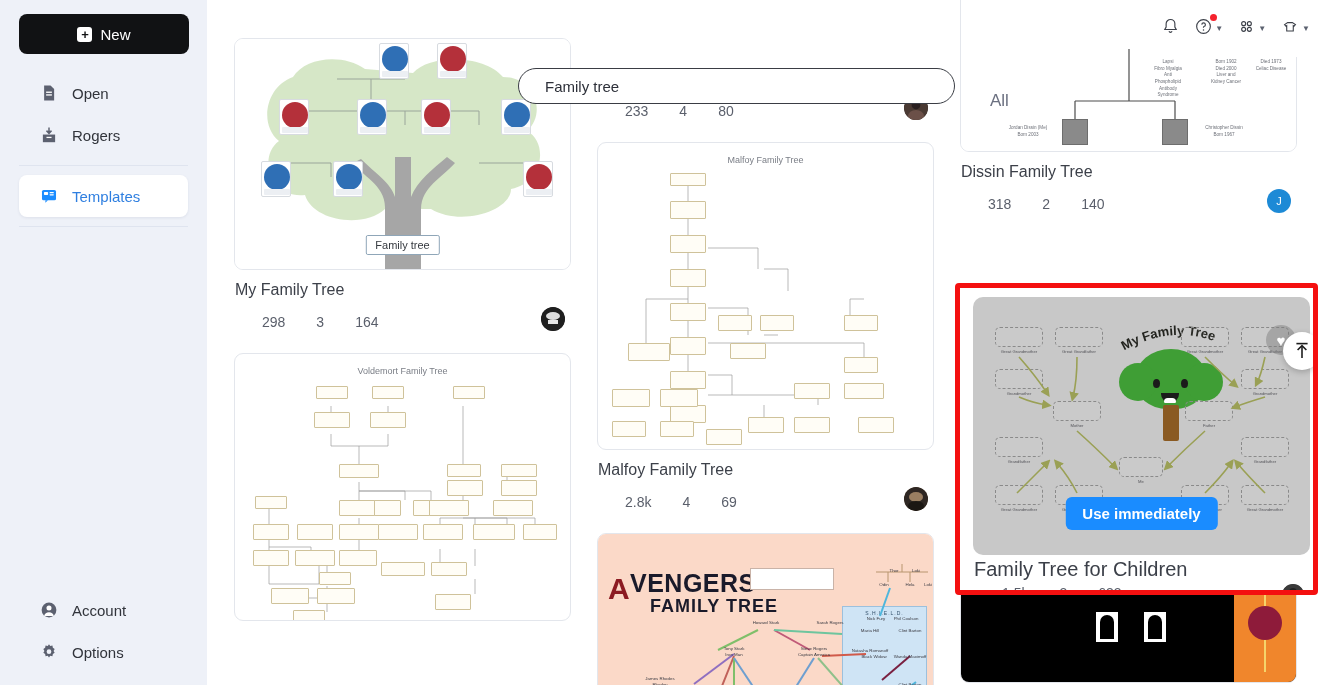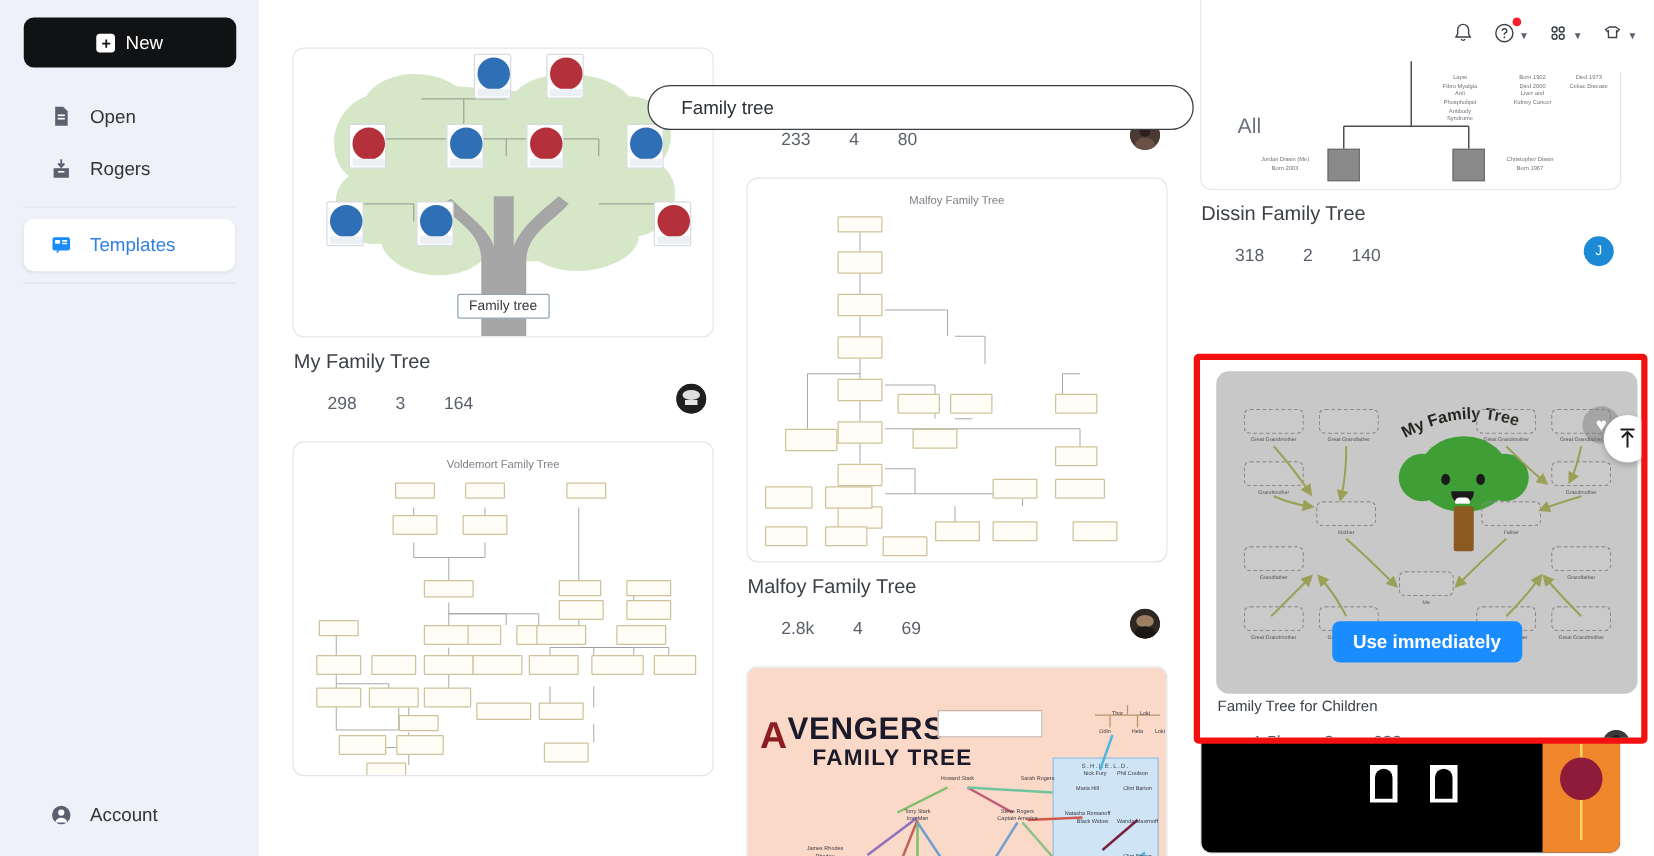--- a/index.html
+++ b/index.html
@@ -119,21 +119,21 @@
   .highlight {
     position: absolute; left: 955px; top: 283px;
     width: 363px; height: 312px;
     border: 5px solid #f41010; border-radius: 4px;
     background: #fff; z-index: 20; overflow: hidden;
   }
   .hl-thumb {
     position: absolute; left: 13px; top: 9px; width: 337px; height: 258px;
     background: #c8c8c8; border-radius: 10px; overflow: hidden;
   }
-  .hl-title { position: absolute; left: 14px; top: 270px; font-size: 12px; color: #3c4049; }
+  .hl-title { position: absolute; left: 14px; top: 270px; font-size: 20px; color: #3c4049; }
   .hl-meta {
     position: absolute; left: 42px; top: 297px; display: flex; gap: 31px;
     font-size: 14px; color: #5a5f6b;
   }
   .hl-avatar {
     position: absolute; right: 9px; top: 296px; width: 22px; height: 22px;
     border-radius: 50%; background: #4a4a4a; overflow: hidden;
   }
   .heart-btn {
     position: absolute; right: 14px; top: 28px;
@@ -293,20 +293,29 @@
     <div class="nav-bottom">
       <div class="nav-item">
         <span class="nav-icon">
           <svg viewBox="0 0 20 20" width="18" height="18">
               <circle cx="10" cy="10" r="8.2" fill="#5c6170"></circle>
               <circle cx="10" cy="7.8" r="2.8" fill="#fff"></circle>
               <path d="M4.6 16.6a5.6 5.6 0 0 1 10.8 0z" fill="#fff"></path>
             </svg>
         </span>
         <span>Account</span>
+      </div>
+      <div class="nav-item">
+        <span class="nav-icon">
+          <svg viewBox="0 0 20 20" width="18" height="18">
+              <path fill="#5c6170" d="M10 1.4l1.4 2 2.4-.5.5 2.4 2 1.4-1.2 2.1 1.2 2.1-2 1.4-.5 2.4-2.4-.5-1.4 2-1.4-2-2.4.5-.5-2.4-2-1.4L4.9 8.8 3.7 6.7l2-1.4.5-2.4 2.4.5z"></path>
+              <circle cx="10" cy="9.6" r="2.6" fill="#eef1f8"></circle>
+            </svg>
+        </span>
+        <span>Options</span>
       </div>
     </div>
   </aside>
 
   <main class="main">
 
     <div class="columns">
 
       <div class="col col1">
 

